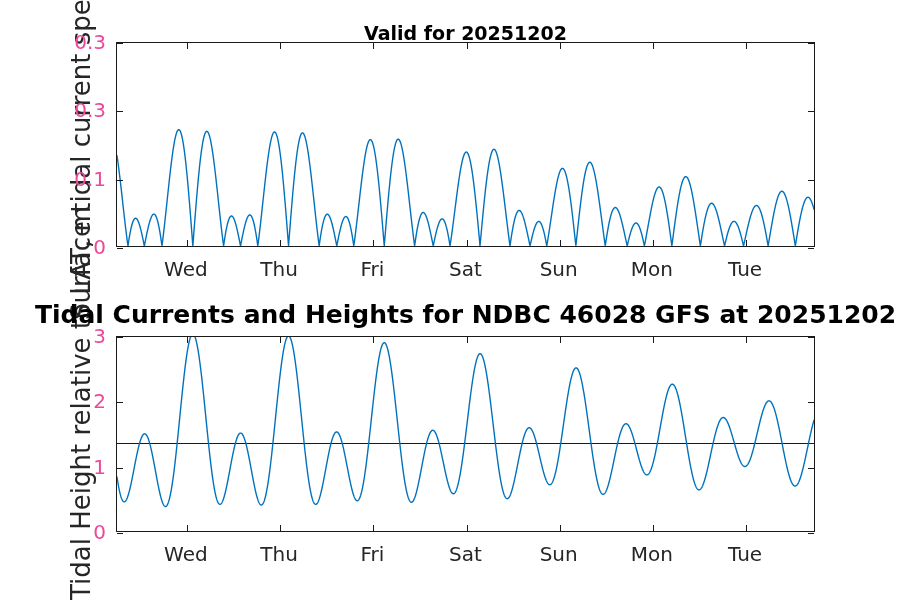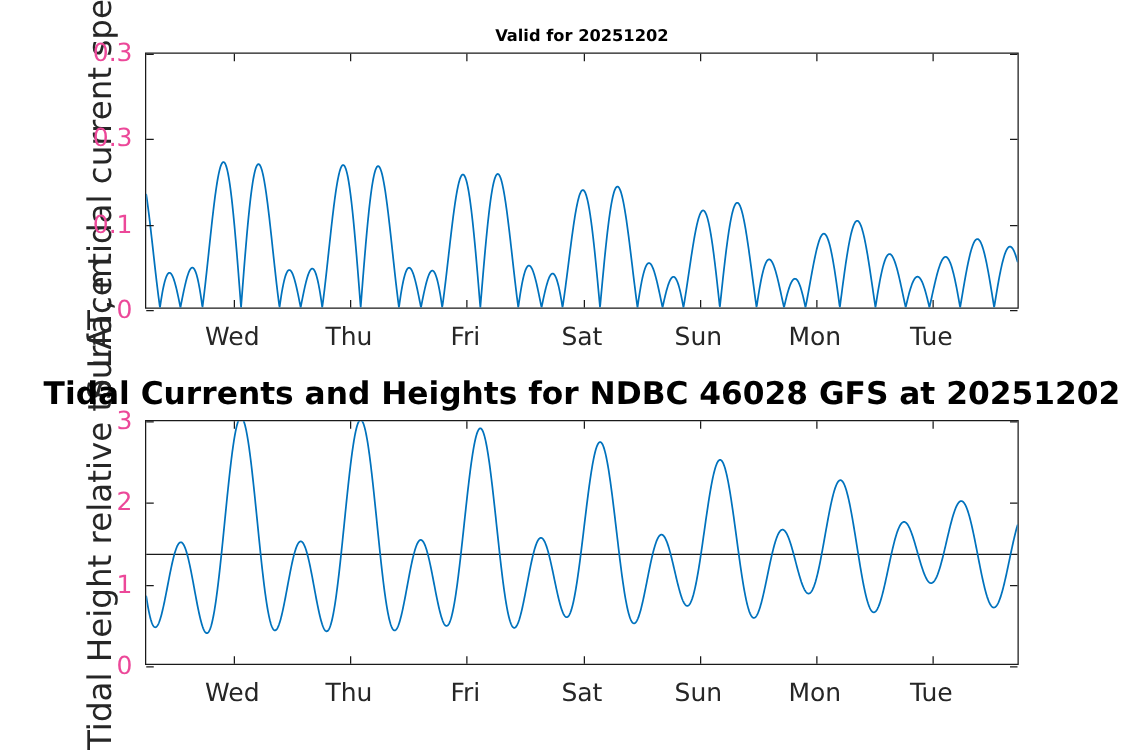--- a/index.html
+++ b/index.html
@@ -69,21 +69,21 @@
     line-height: 1;
     color: #ec4899;
     text-align: right;
     transform: translateY(-50%);
     white-space: nowrap;
   }
 
   
   .subtitle {
     position: absolute;
-    font-size: 13px;
+    font-size: 19px;
     font-weight: bold;
     color: #000;
     transform: translateX(-50%);
     white-space: nowrap;
   }
   .maintitle {
     position: absolute;
     font-size: 25px;
     font-weight: bold;
     color: #000;

